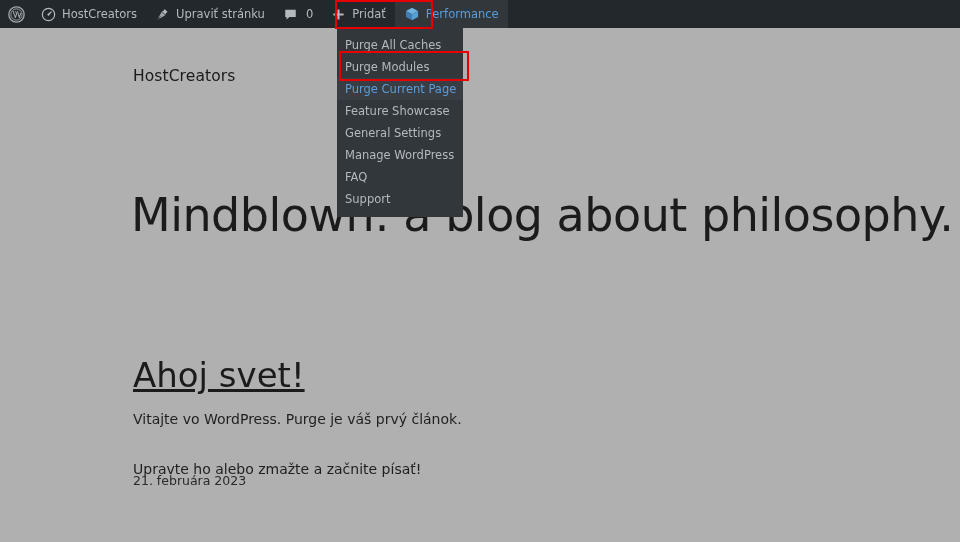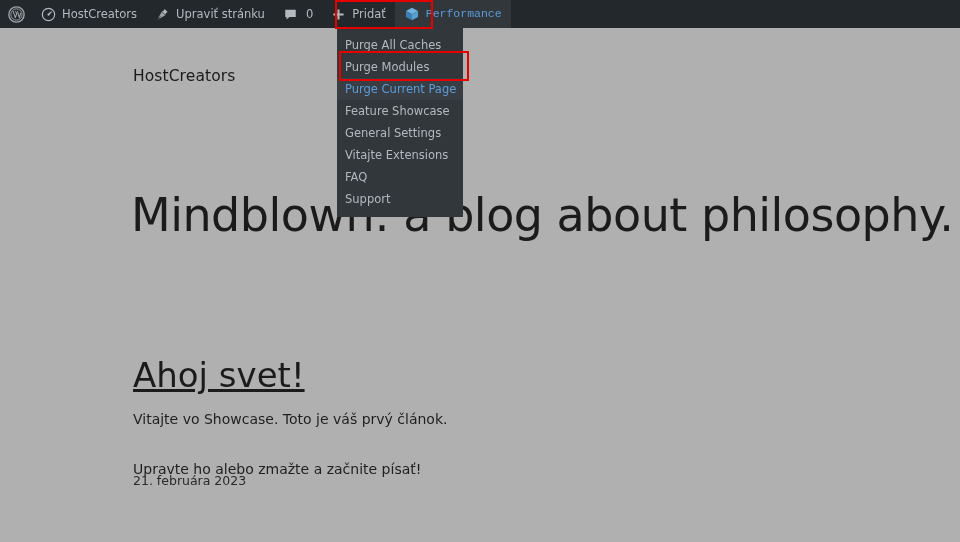--- a/index.html
+++ b/index.html
@@ -44,21 +44,21 @@
   .ab-count {
     color: #b4b9be;
     font-size: 11.5px;
     margin-left: 2px;
   }
 
   
   #ab-performance {
     background: #32373c;
   }
-  #ab-performance .ab-label { color: #5b9dd9; font-family: Liberation Mono, monospace; }
+  #ab-performance .ab-label { color: #5b9dd9; }
 
   
   .icn { display: inline-flex; align-items: center; justify-content: center; }
 
   
   .anno {
     position: absolute;
     border: 2px solid #e60000;
     box-sizing: border-box;
     pointer-events: none;
@@ -217,34 +217,34 @@
   </div>
 
 </div>
 
 <div id="perf-dropdown">
   <div class="menu-item">Purge All Caches</div>
   <div class="menu-item">Purge Modules</div>
   <div class="menu-item is-highlight">Purge Current Page</div>
   <div class="menu-item">Feature Showcase</div>
   <div class="menu-item">General Settings</div>
-  <div class="menu-item">Vitajte Extensions</div>
+  <div class="menu-item">Manage WordPress</div>
   <div class="menu-item">FAQ</div>
   <div class="menu-item">Support</div>
 </div>
 
 <div class="anno" id="anno-performance"></div>
 <div class="anno" id="anno-purge-page"></div>
 
 <div id="site">
 
   <div id="site-title">HostCreators</div>
 
   <h1 id="hero-heading">Mindblown: a blog about philosophy.</h1>
 
   <h2 id="post-title">Ahoj svet!</h2>
 
-  <div class="post-line" id="post-line-1">Vitajte vo Showcase. Toto je váš prvý článok.</div>
+  <div class="post-line" id="post-line-1">Vitajte vo WordPress. Purge je váš prvý článok.</div>
   <div class="post-line" id="post-line-2">Upravte ho alebo zmažte a začnite písať!</div>
 
   <div id="post-date">21. februára 2023</div>
 
 </div>
 
 </body></html>

